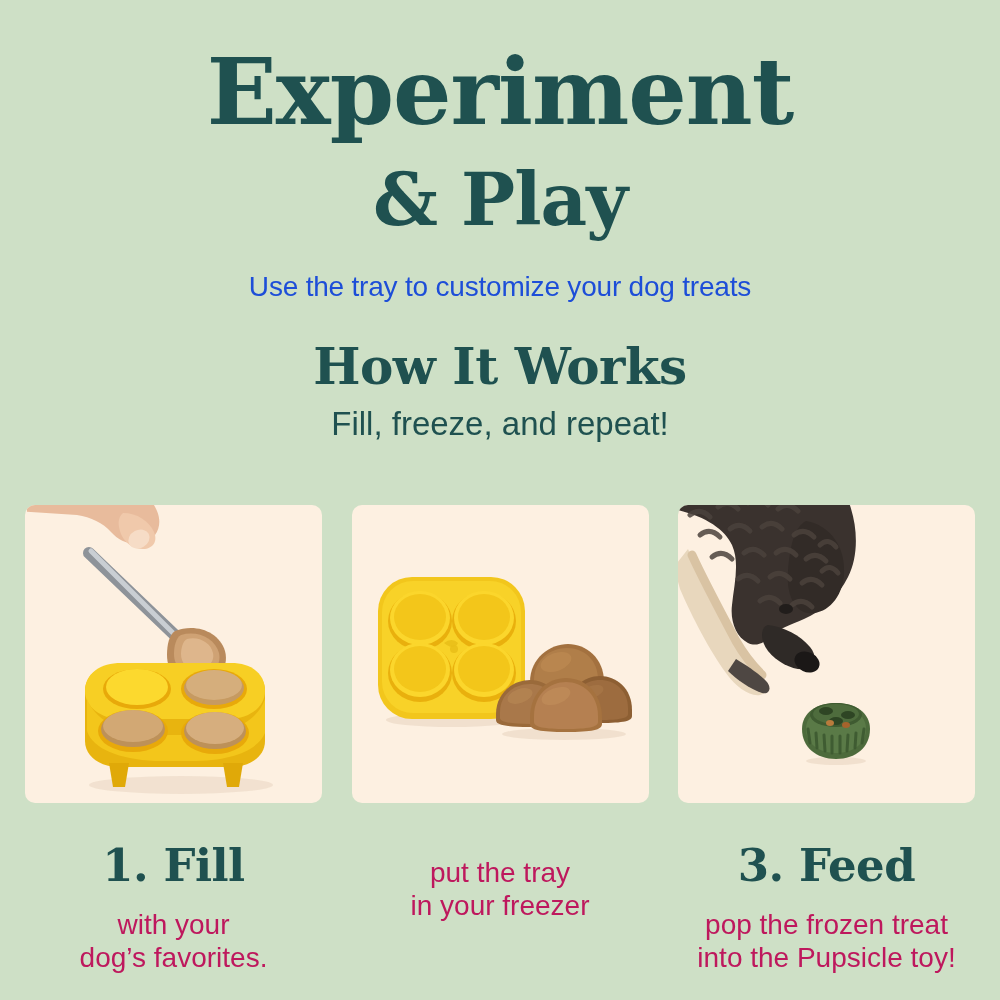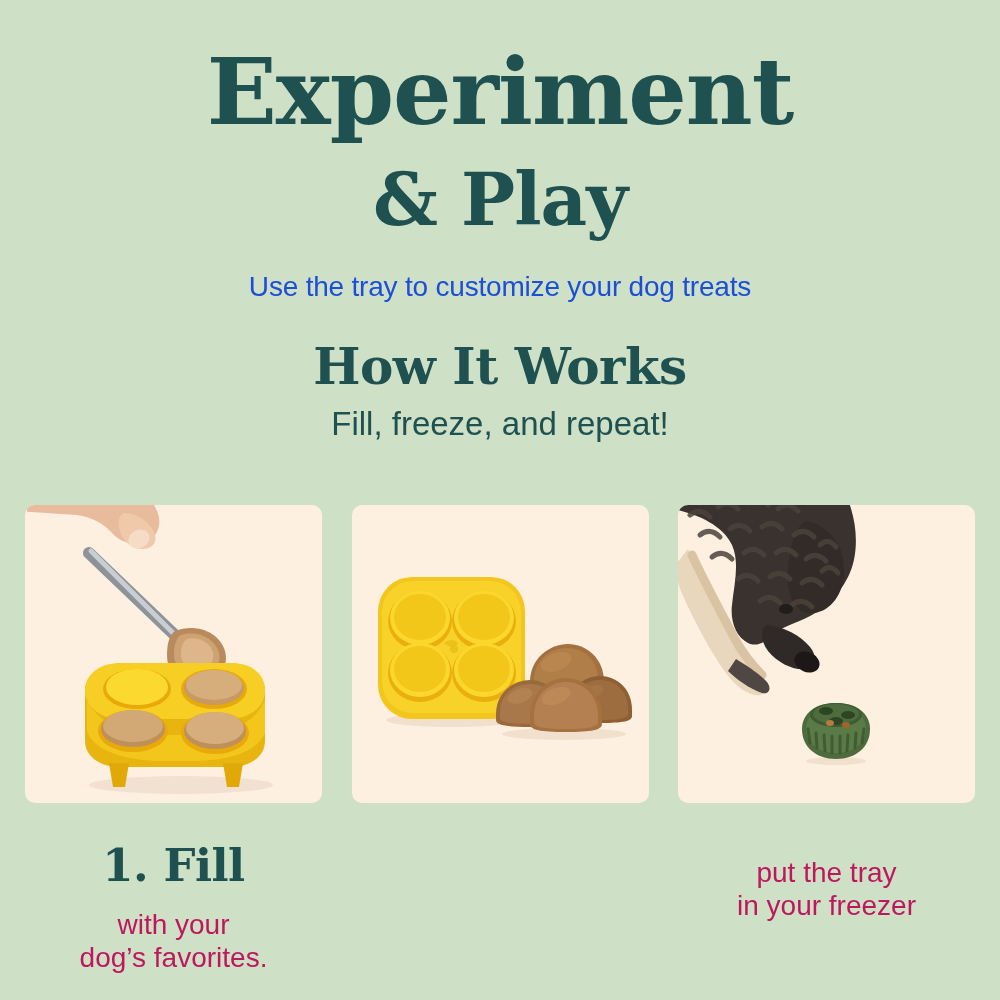--- a/index.html
+++ b/index.html
@@ -329,15 +329,20 @@
   <div class="steps">
     <div class="step">
       <div class="step-title">1. Fill</div>
       <div class="step-desc">with your
 dog’s favorites.</div>
     </div>
     <div class="step">
       <div class="step-desc">put the tray
 in your freezer</div>
     </div>
+    <div class="step">
+      <div class="step-title">3. Feed</div>
+      <div class="step-desc">pop the frozen treat
+into the Pupsicle toy!</div>
+    </div>
   </div>
 
 </div>
 
 </body></html>

